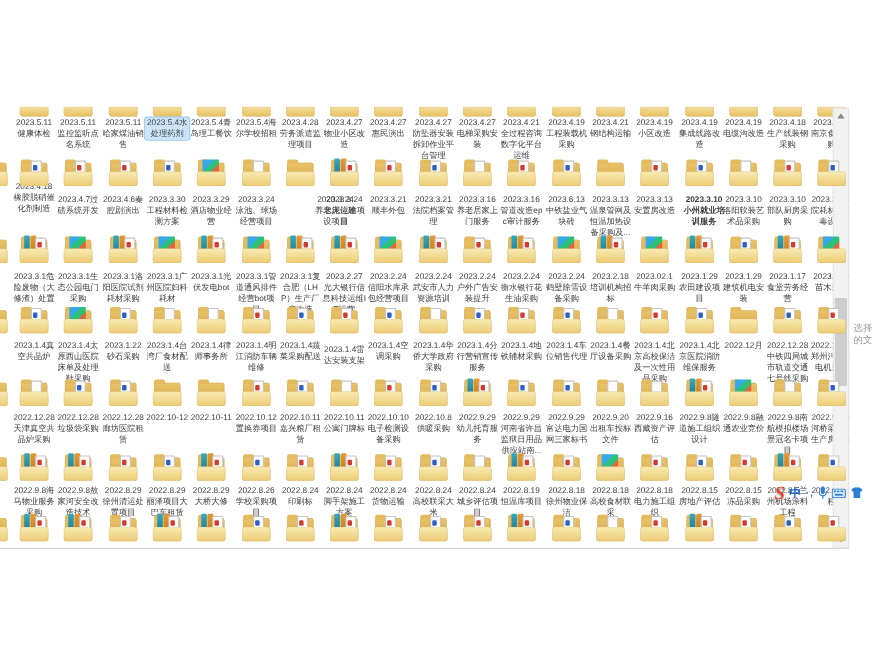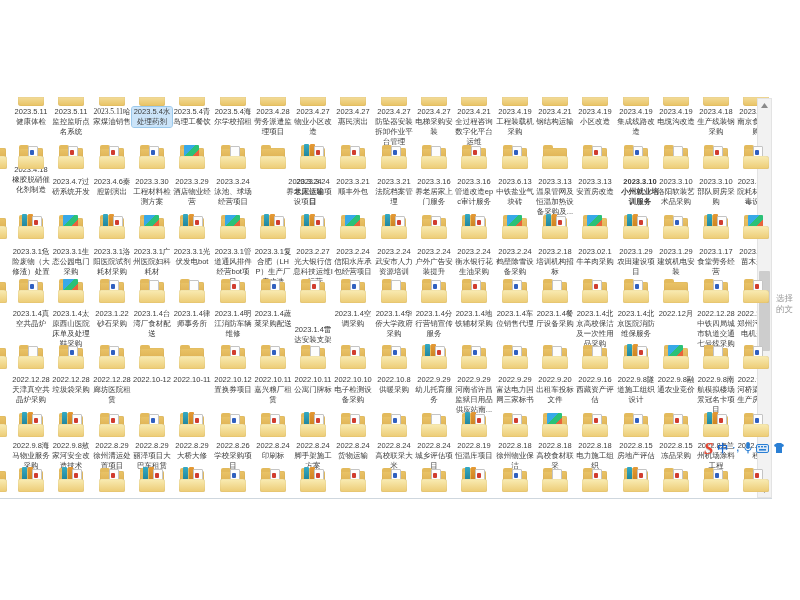--- a/index.html
+++ b/index.html
@@ -64,21 +64,21 @@
       <div class="item" style="left: 11px; top: 0px;">
         <div class="stub" style="left: 7px; top: 0px;"></div>
         <div class="lbl" style="left: 0px; top: 10px;">2023.5.11健康体检</div>
       </div>
       <div class="item" style="left: 51px; top: 0px;">
         <div class="stub" style="left: 7px; top: 0px;"></div>
         <div class="lbl" style="left: 0px; top: 10px;">2023.5.11监控监听点名系统</div>
       </div>
       <div class="item" style="left: 92px; top: 0px;">
         <div class="stub" style="left: 7px; top: 0px;"></div>
-        <div class="lbl" style="left: 0px; top: 10px; font-family: Liberation Serif, serif;">2023.5.11哈家煤油销售</div>
+        <div class="lbl" style="left: 0px; top: 10px;">2023.5.11哈家煤油销售</div>
       </div>
       <div class="item" style="left: 132px; top: 0px;">
         <div class="stub" style="left: 7px; top: 0px;"></div>
         <div class="lbl sel" style="left: 0px; top: 10px;">2023.5.4水处理药剂</div>
       </div>
       <div class="item" style="left: 172px; top: 0px;">
         <div class="stub" style="left: 7px; top: 0px;"></div>
         <div class="lbl" style="left: 0px; top: 10px;">2023.5.4青岛理工餐饮</div>
       </div>
       <div class="item" style="left: 213px; top: 0px;">
@@ -588,21 +588,21 @@
         <div class="lbl" style="left: 0px; top: 30px;">2023.1.4蔬菜采购配送</div>
       </div>
       <div class="item" style="left: 293px; top: 182px;">
         <div class="folder" style="left: 7px; top: 0px;">
           <span class="back"></span>
           <i class="c">
             <b class="dot r"></b>
           </i>
           <span class="front"></span>
         </div>
-        <div class="lbl" style="left: 0px; top: 46px;">2023.1.4雷达安装支架</div>
+        <div class="lbl" style="left: 0px; top: 34px;">2023.1.4雷达安装支架</div>
       </div>
       <div class="item" style="left: 333px; top: 182px;">
         <div class="folder" style="left: 7px; top: 0px;">
           <span class="back"></span>
           <i class="c">
             <b class="dot b"></b>
           </i>
           <span class="front"></span>
         </div>
         <div class="lbl" style="left: 0px; top: 30px;">2023.1.4空调采购</div>

